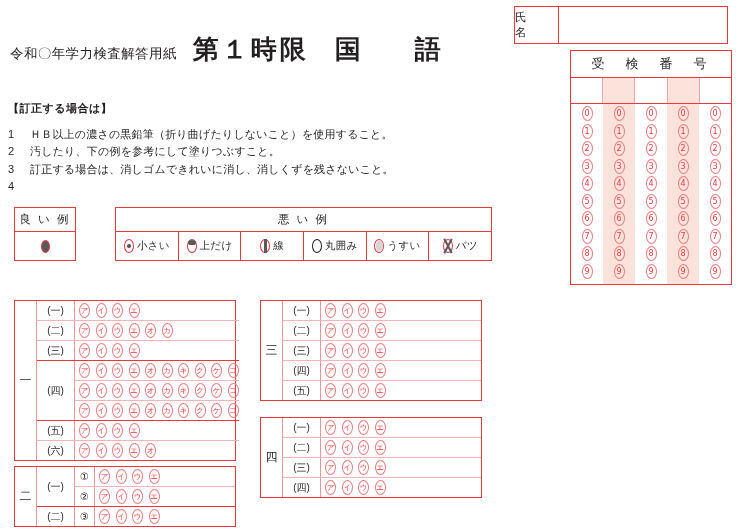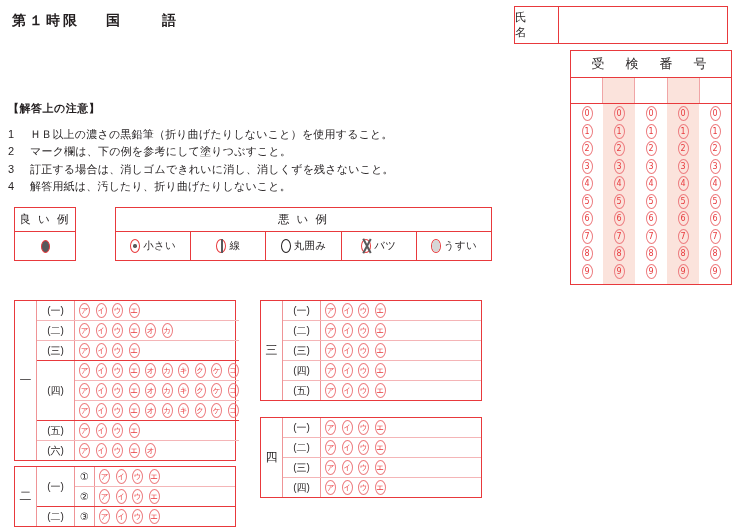--- a/index.html
+++ b/index.html
@@ -10,22 +10,22 @@
     color:#231f20;
     position:relative;
     overflow:hidden;
     -webkit-font-smoothing:antialiased;
   }
   .abs{position:absolute;}
 
   
   #header-title{left:10px;top:12px;display:flex;align-items:baseline;}
   #header-title .small{font-size:13.5px;letter-spacing:.4px;}
-  #header-title .big{font-size:14px;font-weight:600;letter-spacing:3px;margin-left:2px;}
-  #header-title .subject{font-size:14px;font-weight:600;letter-spacing:14px;margin-left:26px;}
+  #header-title .big{font-size:26px;font-weight:600;letter-spacing:3px;margin-left:16px;}
+  #header-title .subject{font-size:26px;font-weight:600;letter-spacing:14px;margin-left:26px;margin-top:20px;}
 
   
   #instructions{left:8px;top:100px;font-size:11px;line-height:17.5px;}
   #instructions .ttl{font-weight:bold;letter-spacing:.5px;}
   #instructions .row{display:flex;}
   #instructions .num{width:22px;flex:0 0 22px;}
   #instructions .txt{letter-spacing:.2px;}
 
   
   :root{}
@@ -125,42 +125,42 @@
 
   #section1{left:14px;top:300px;width:222px;}
   #section2{left:14px;top:466px;width:222px;}
   #section3{left:260px;top:300px;width:222px;}
   #section4{left:260px;top:417px;width:222px;}
 </style>
 </head>
 <body>
 
 <div class="abs" id="header-title">
+  <span class="small">令和〇年学力検査解答用紙</span>
   <span class="big">第１時限</span>
   <span class="subject">国　語</span>
 </div>
 
 <div class="abs" id="instructions">
-  <div class="ttl">【解答上の注意】</div>
+  <div class="ttl">【訂正する場合は】</div>
   <div style="height:8px"></div>
   <div class="row">
     <span class="num">1</span>
     <span class="txt">ＨＢ以上の濃さの黒鉛筆（折り曲げたりしないこと）を使用すること。</span>
   </div>
   <div class="row">
     <span class="num">2</span>
-    <span class="txt">マーク欄は、下の例を参考にして塗りつぶすこと。</span>
+    <span class="txt">汚したり、下の例を参考にして塗りつぶすこと。</span>
   </div>
   <div class="row">
     <span class="num">3</span>
     <span class="txt">訂正する場合は、消しゴムできれいに消し、消しくずを残さないこと。</span>
   </div>
   <div class="row">
     <span class="num">4</span>
-    <span class="txt">解答用紙は、汚したり、折り曲げたりしないこと。</span>
   </div>
 </div>
 
 <div class="abs redline" id="good-example-table">
   <div class="hd" style="border-bottom:1.3px solid #e8393c;">良 い 例</div>
   <div class="cell">
     <span class="oval filled"></span>
   </div>
 </div>
 
@@ -170,44 +170,51 @@
     <div class="bcell">
       <span class="mark">
           <span class="ring"></span>
           <span class="dot"></span>
         </span>
       <span>小さい</span>
     </div>
     <div class="bcell">
       <span class="mark">
           <span class="ring"></span>
+          <span class="tophalf"></span>
+        </span>
+      <span>上だけ</span>
+    </div>
+    <div class="bcell">
+      <span class="mark">
+          <span class="ring"></span>
           <span class="vbar"></span>
         </span>
       <span>線</span>
     </div>
     <div class="bcell">
       <span class="mark circleonly">
           <span class="ring"></span>
         </span>
       <span>丸囲み</span>
+    </div>
+    <div class="bcell">
+      <span class="mark">
+          <span class="ring"></span>
+          <span class="fillpale"></span>
+        </span>
+      <span>うすい</span>
     </div>
     <div class="bcell">
       <span class="mark">
           <span class="ring"></span>
           <span class="xline1"></span>
           <span class="xline2"></span>
         </span>
       <span>バツ</span>
-    </div>
-    <div class="bcell">
-      <span class="mark">
-          <span class="ring"></span>
-          <span class="fillpale"></span>
-        </span>
-      <span>うすい</span>
     </div>
   </div>
 </div>
 
 <div class="abs redline" id="name-box">
   <div class="lbl">氏　名</div>
   <div class="val"></div>
 </div>
 
 <div class="abs redline" id="exam-number-table">

